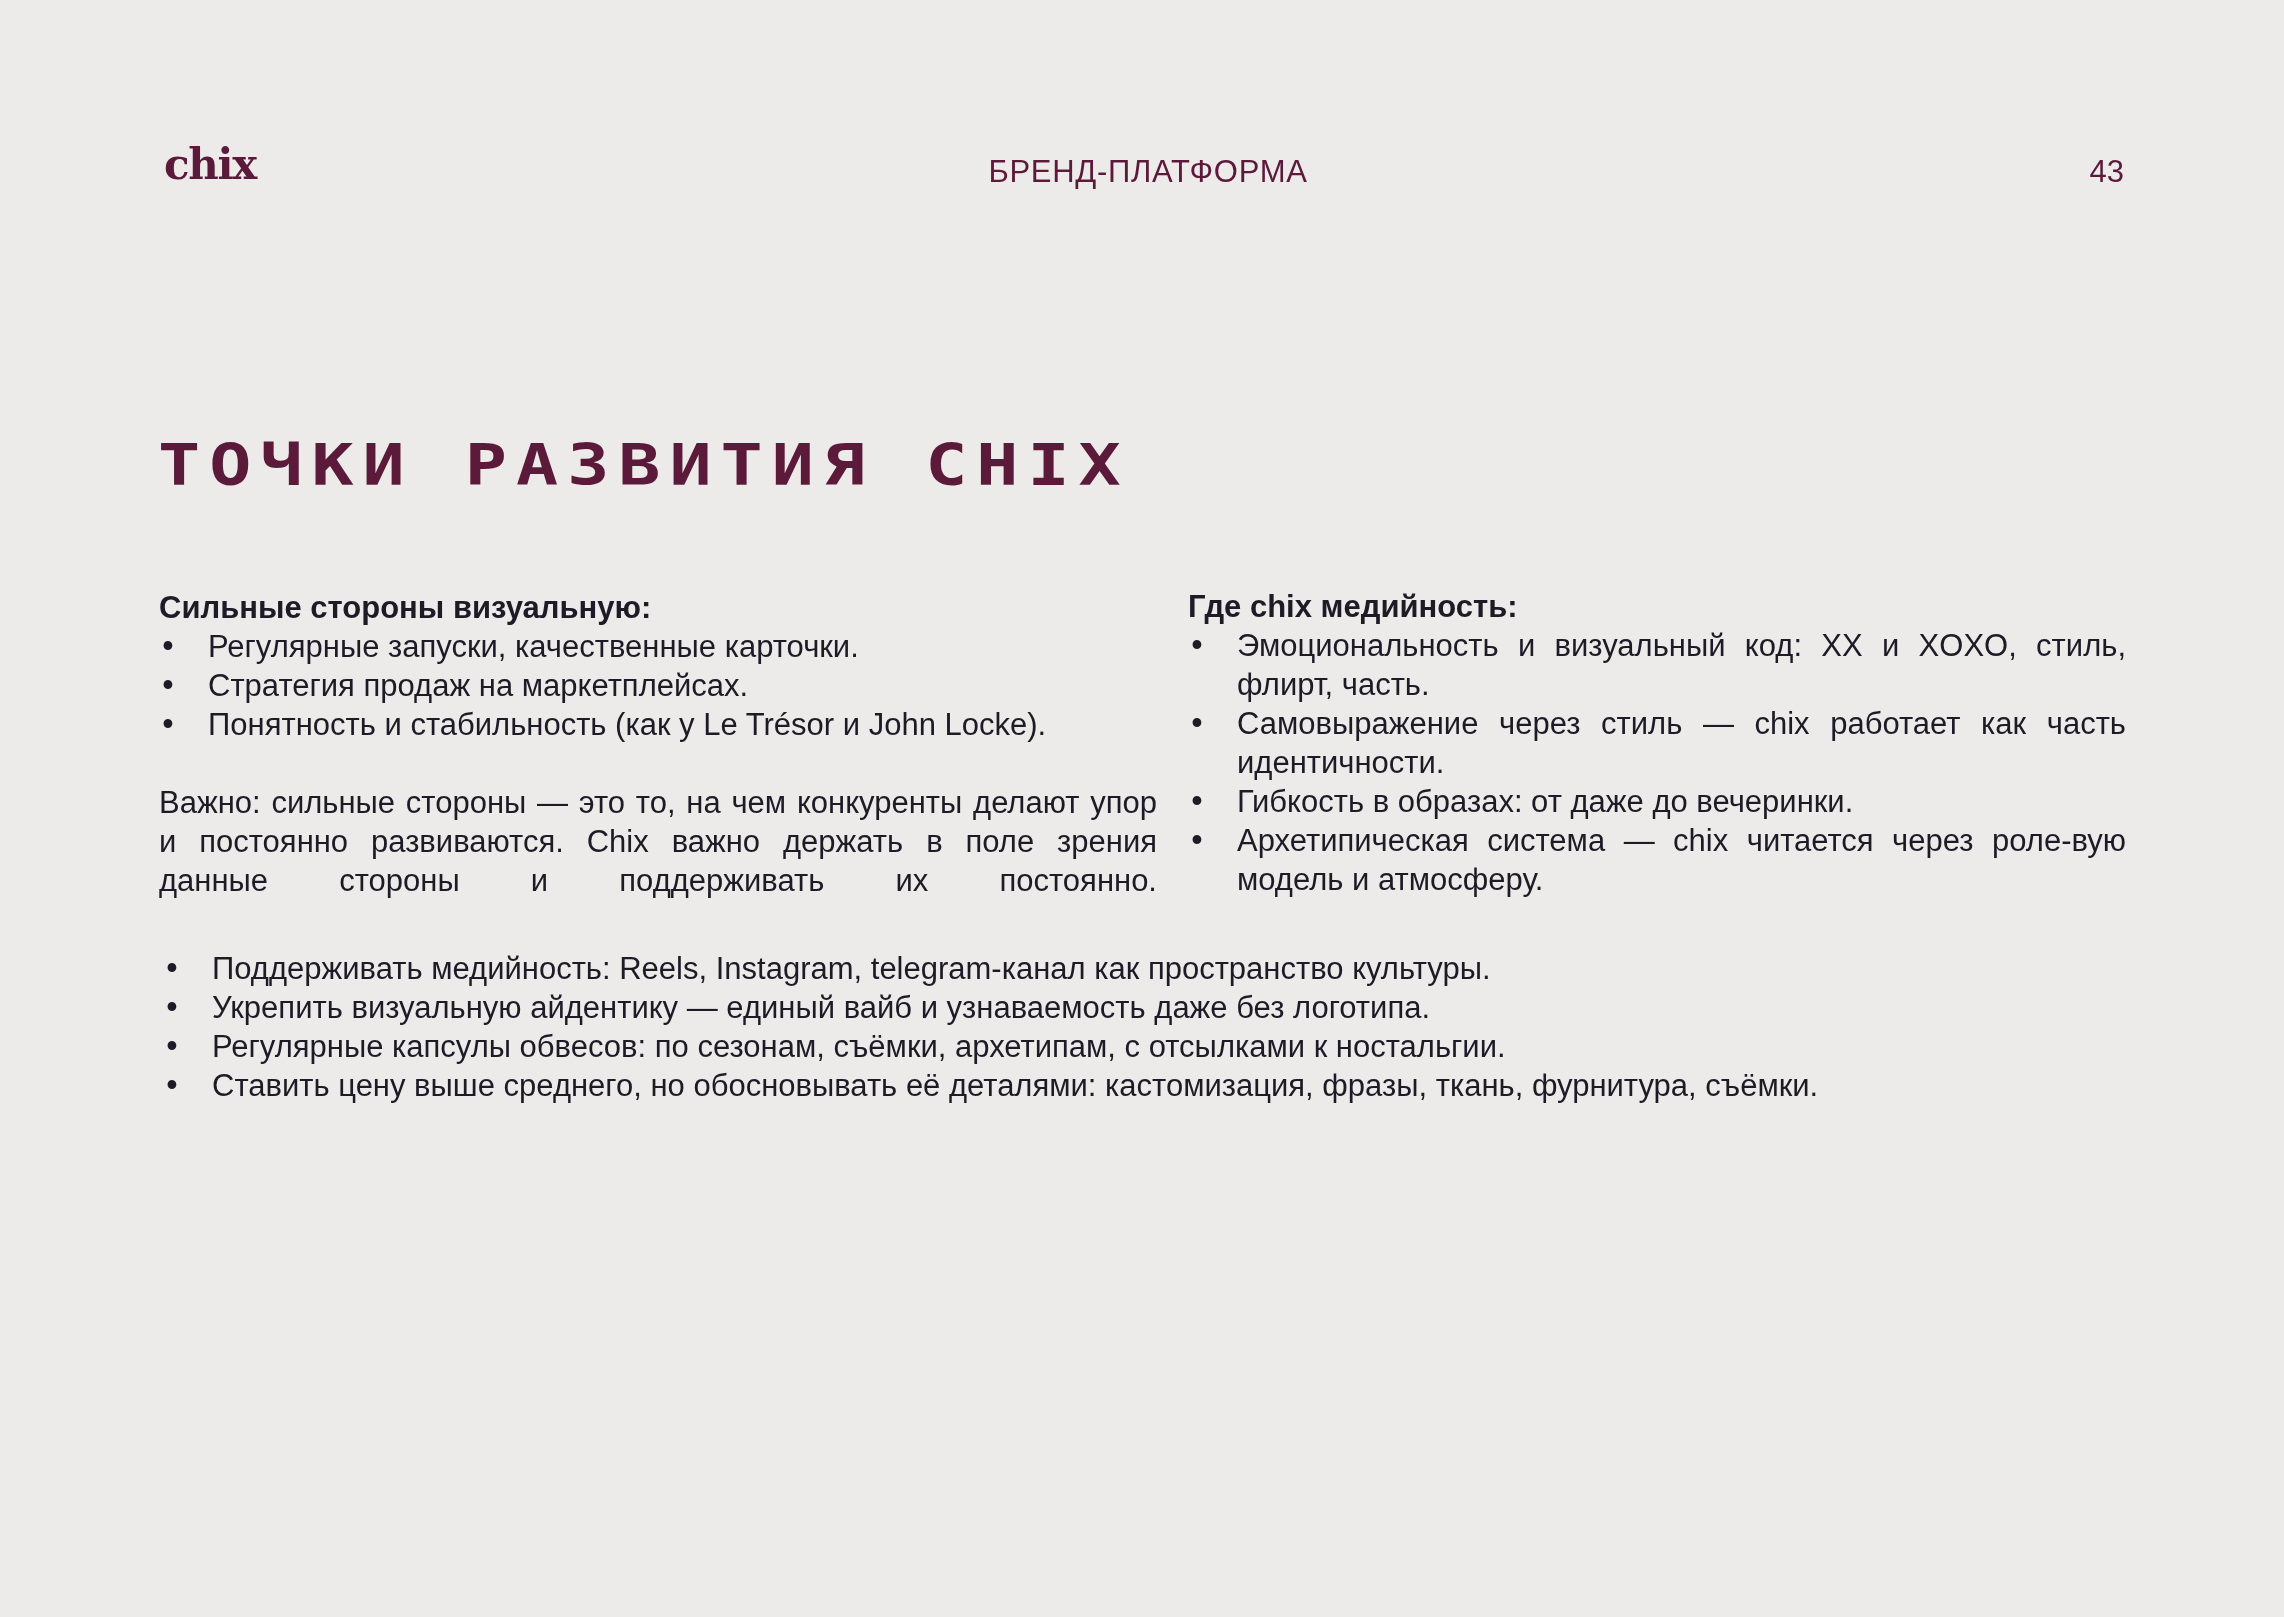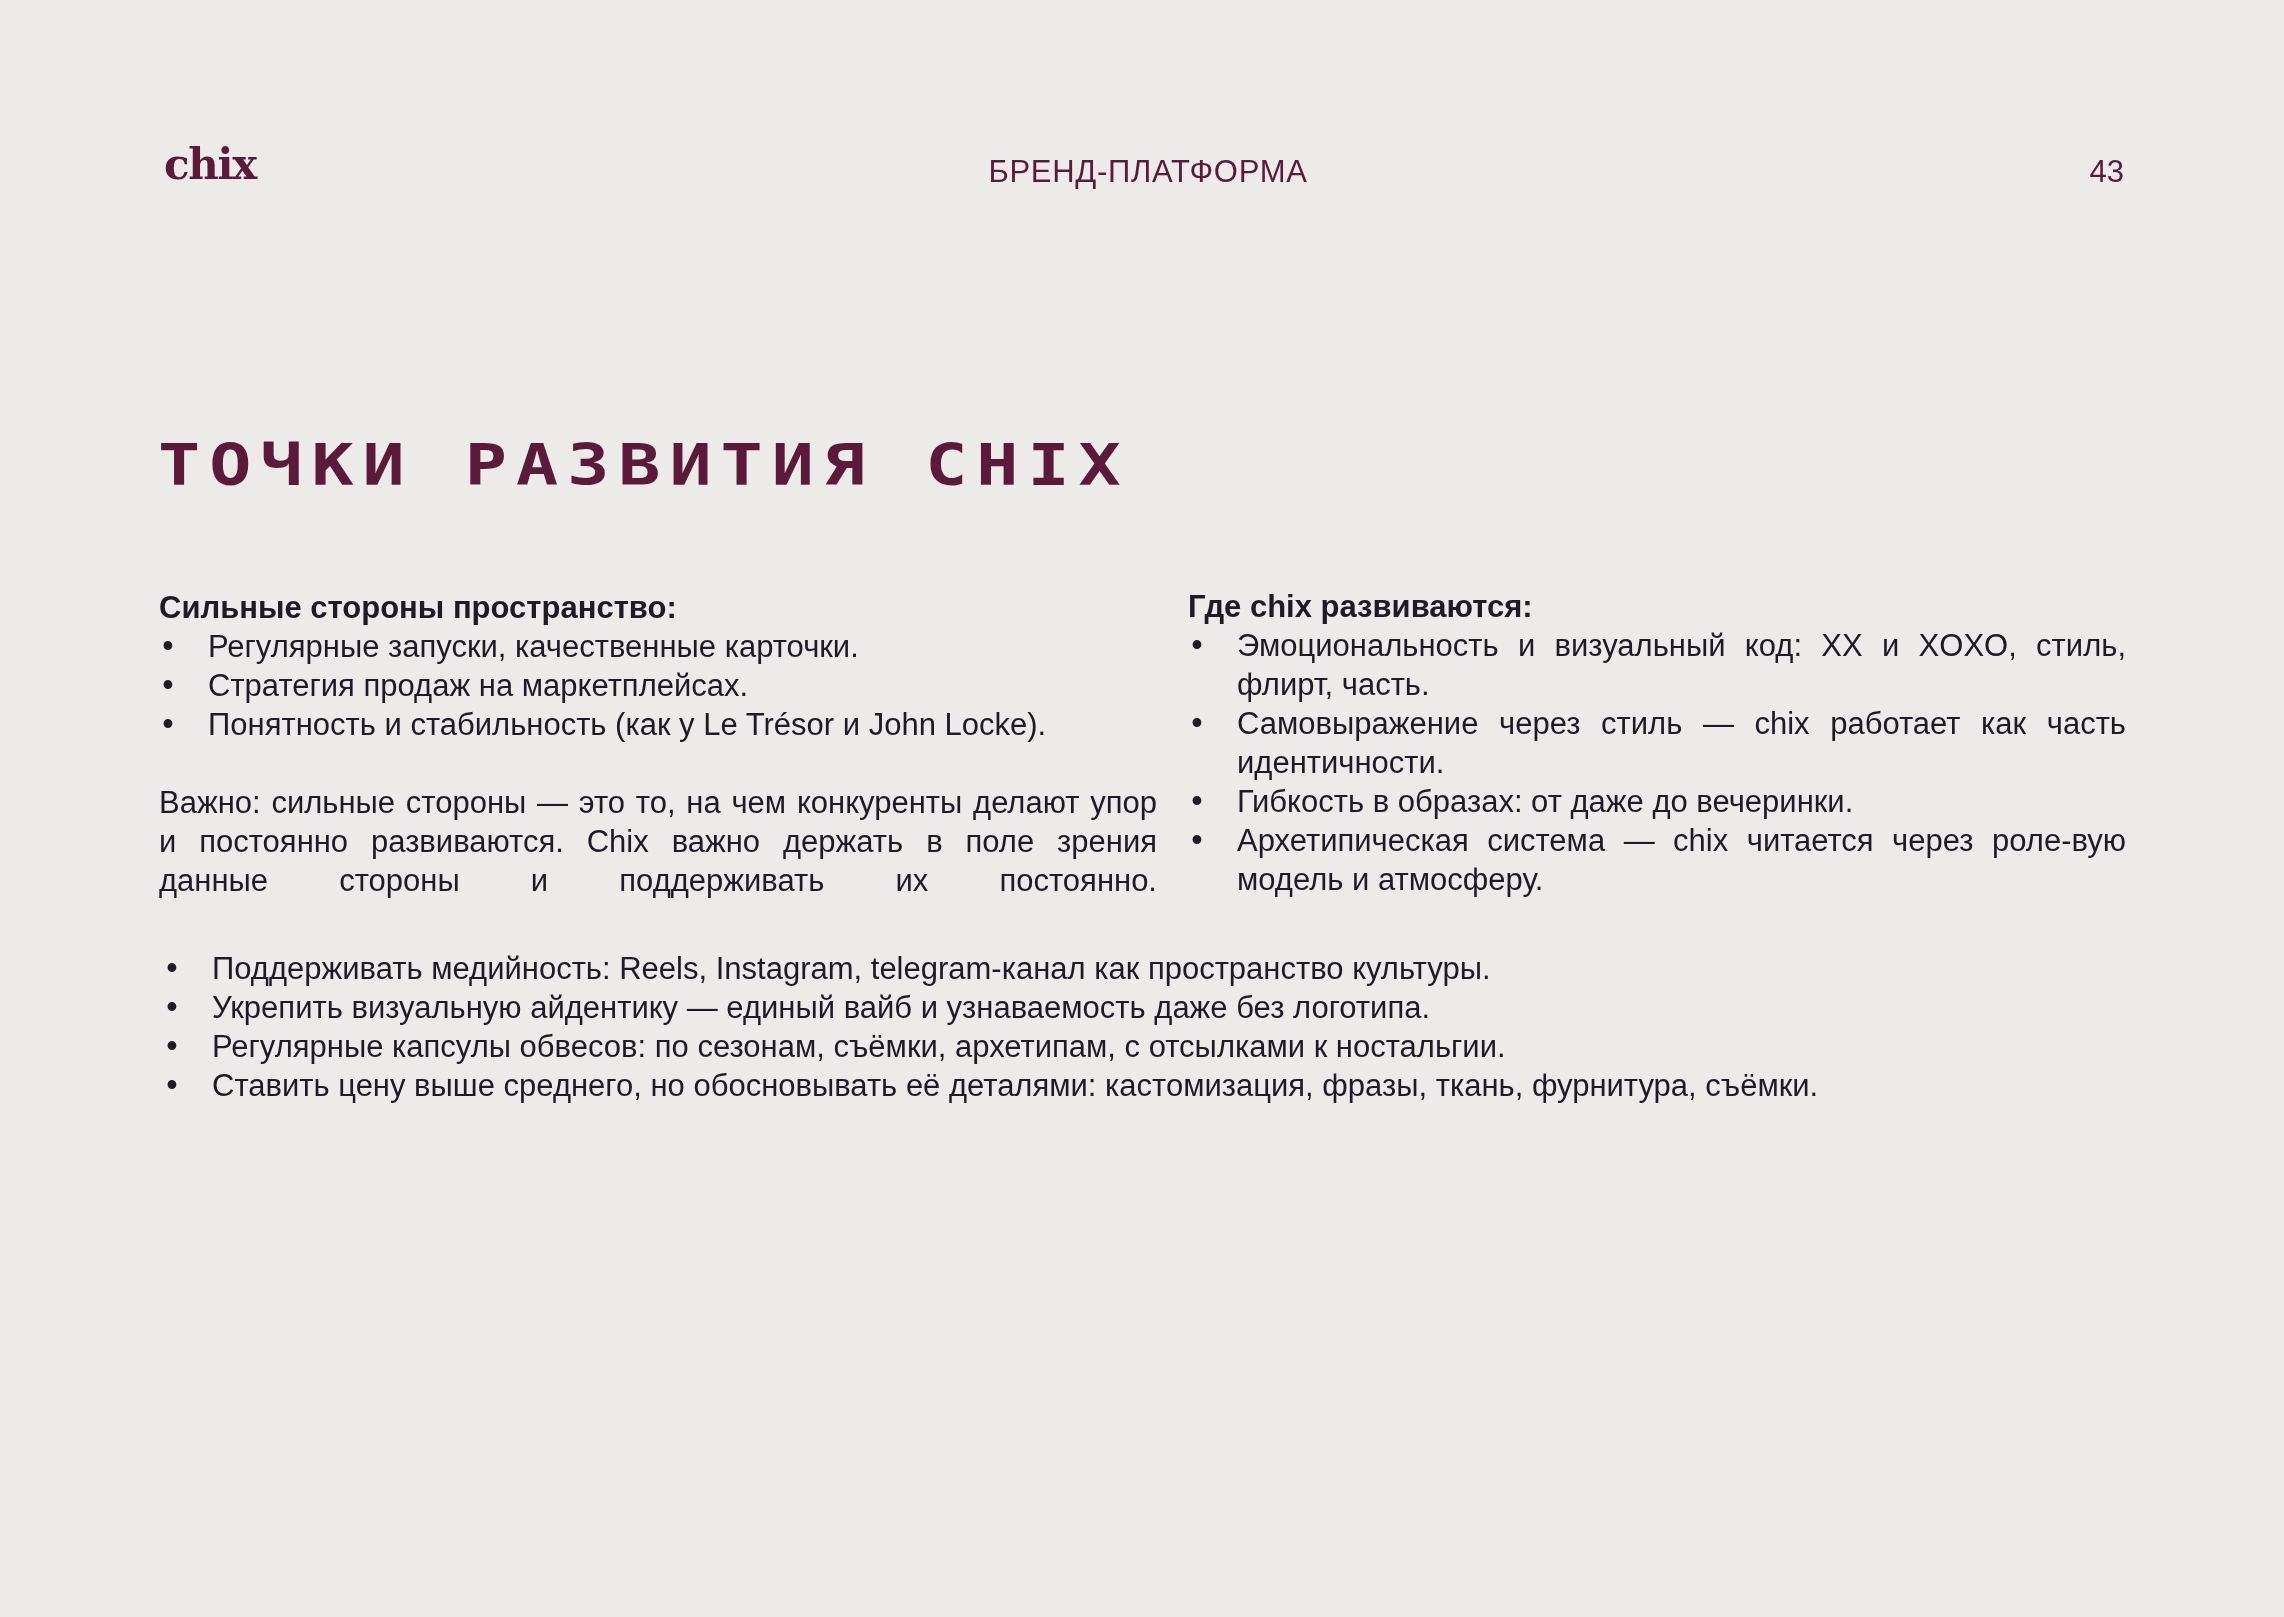--- a/index.html
+++ b/index.html
@@ -54,31 +54,31 @@
 </head>
 <body>
 
 <div class="logo">chix</div>
 <div class="header-title">БРЕНД-ПЛАТФОРМА</div>
 <div class="page-num">43</div>
 
 <div class="page-title">ТОЧКИ РАЗВИТИЯ CHIX</div>
 
 <div class="col col-left">
-  <h3>Сильные стороны пространство:</h3>
+  <h3>Сильные стороны визуальную:</h3>
   <ul>
     <li>Регулярные запуски, качественные карточки.</li>
     <li>Стратегия продаж на маркетплейсах.</li>
     <li>Понятность и стабильность (как у Le Trésor и John Locke).</li>
   </ul>
   <p class="note">Важно: сильные стороны — это то, на чем конкуренты делают упор и постоянно развиваются. Chix важно держать в поле зрения данные стороны и поддерживать их постоянно.</p>
 </div>
 
 <div class="col col-right right">
-  <h3>Где chix развиваются:</h3>
+  <h3>Где chix медийность:</h3>
   <ul>
     <li>Эмоциональность и визуальный код: XX и XOXO, стиль, флирт, часть.</li>
     <li>Самовыражение через стиль — chix работает как часть идентичности.</li>
     <li>Гибкость в образах: от даже до вечеринки.</li>
     <li>Архетипическая система — chix читается через роле-вую модель и атмосферу.</li>
   </ul>
 </div>
 
 <div class="col col-bottom">
   <ul>

